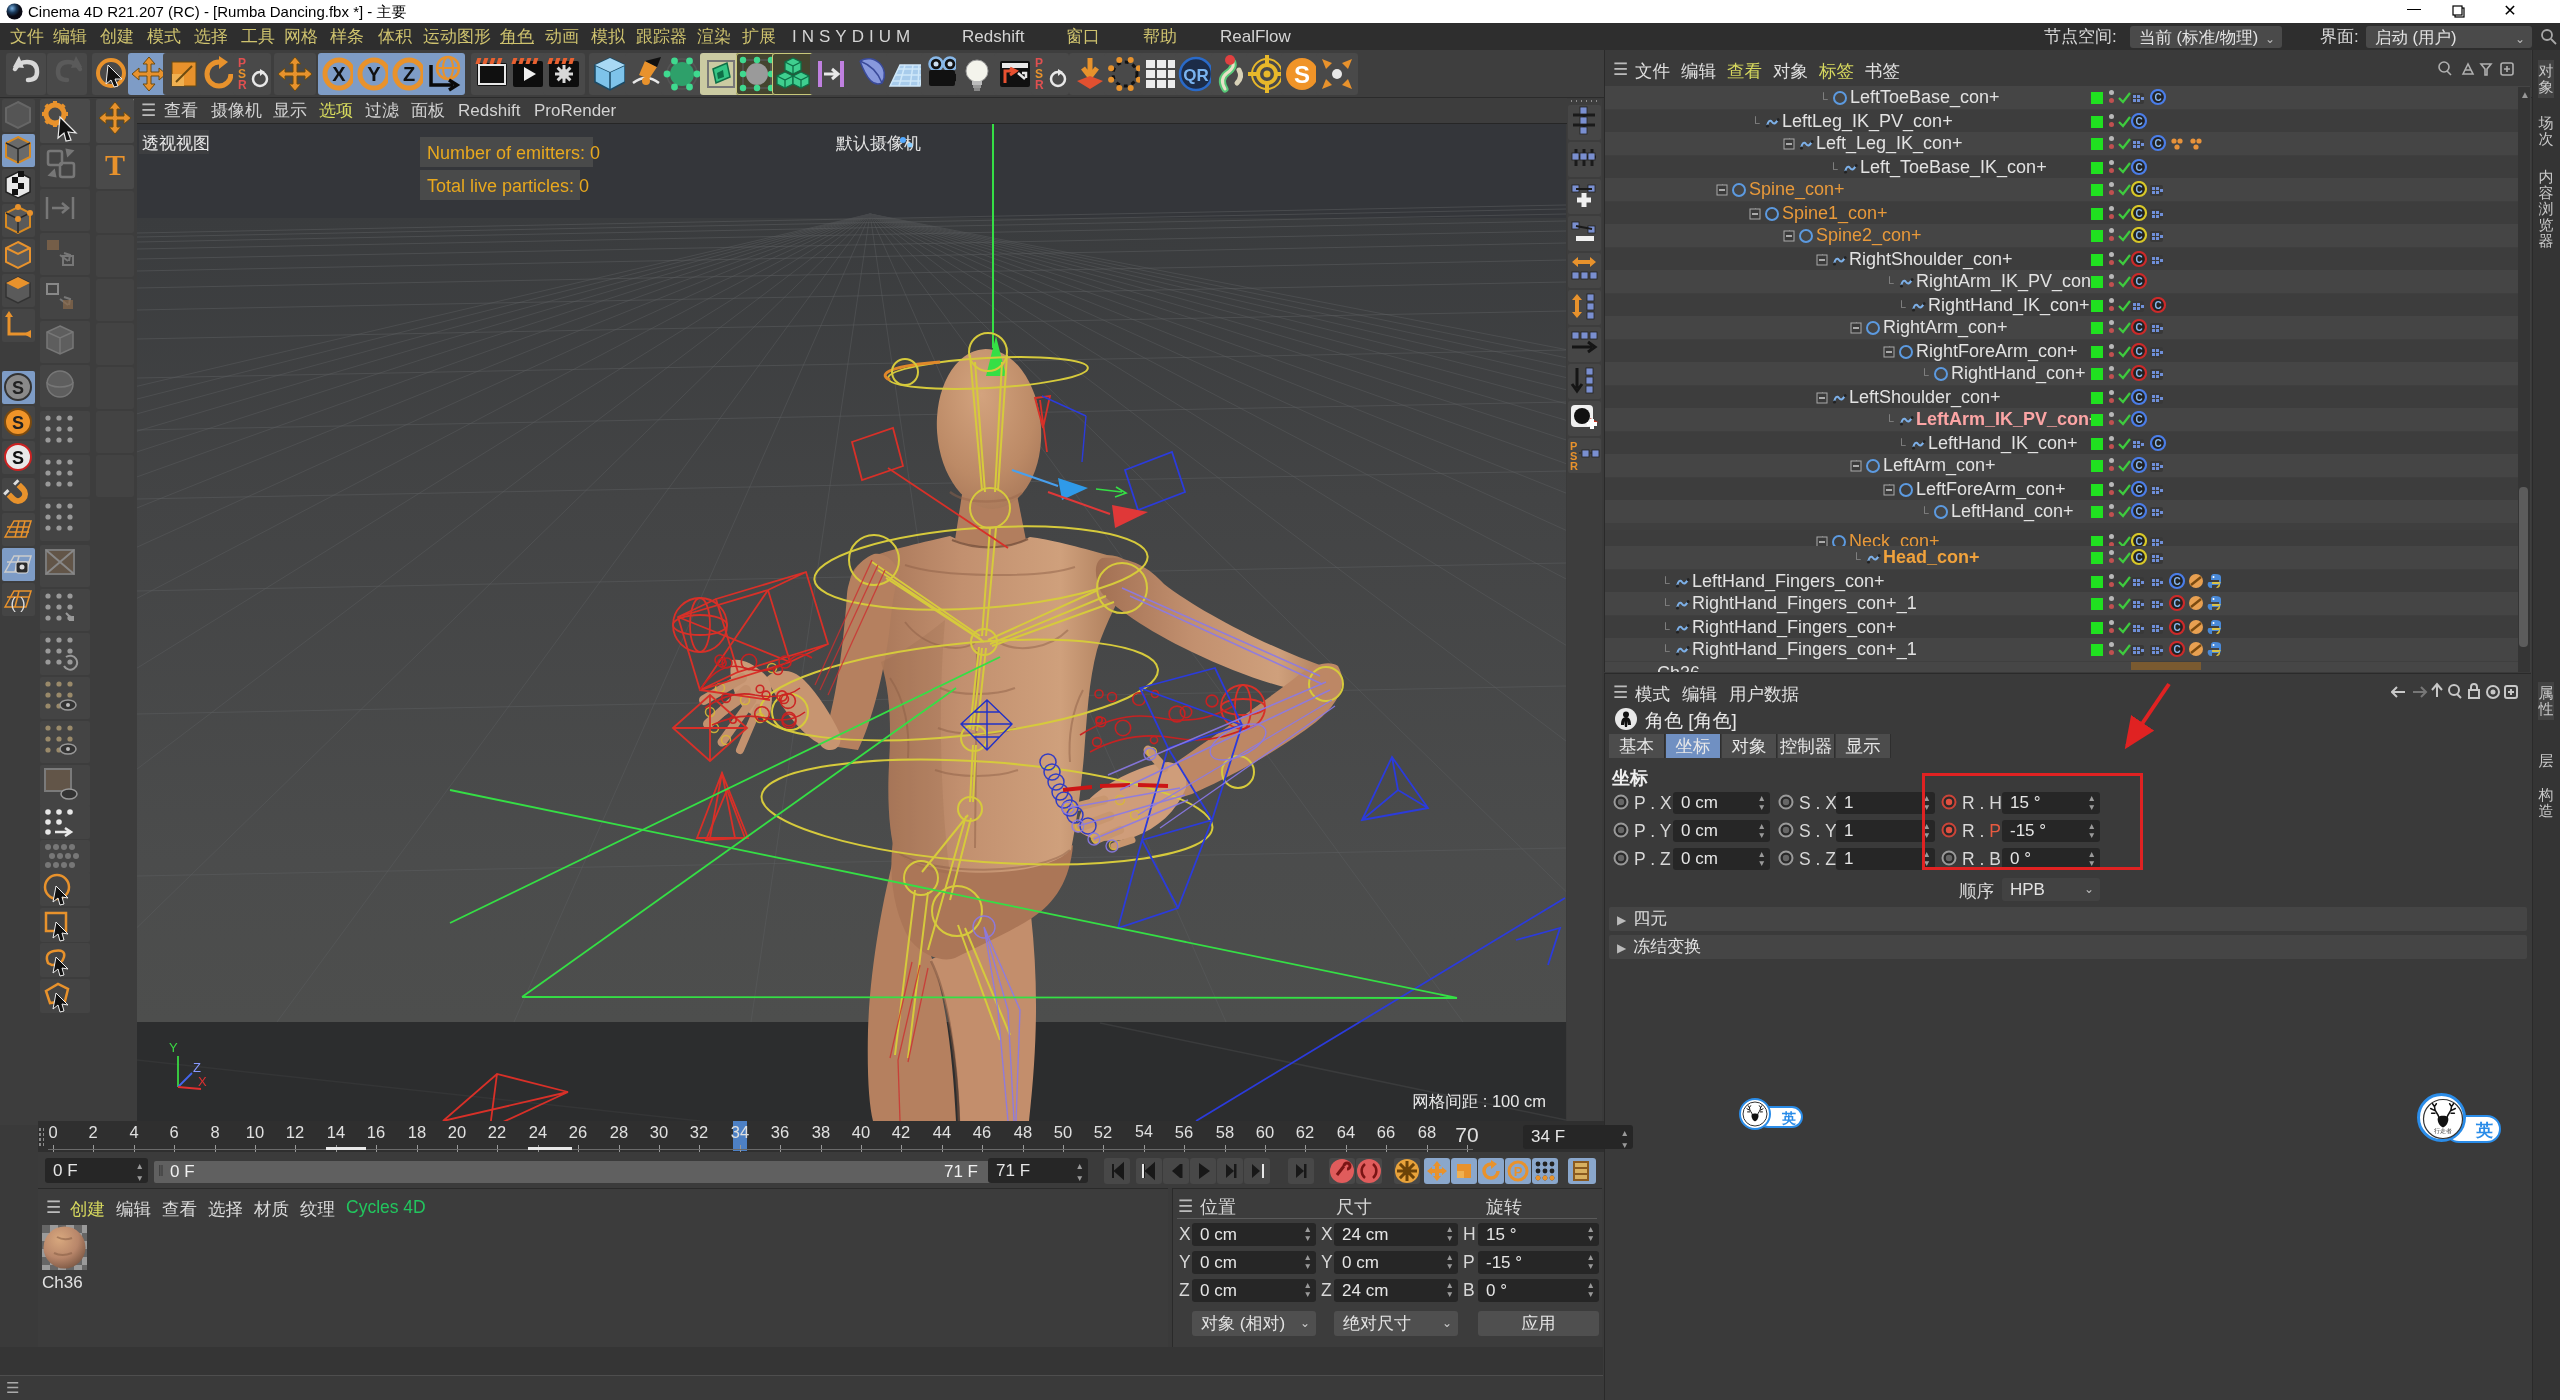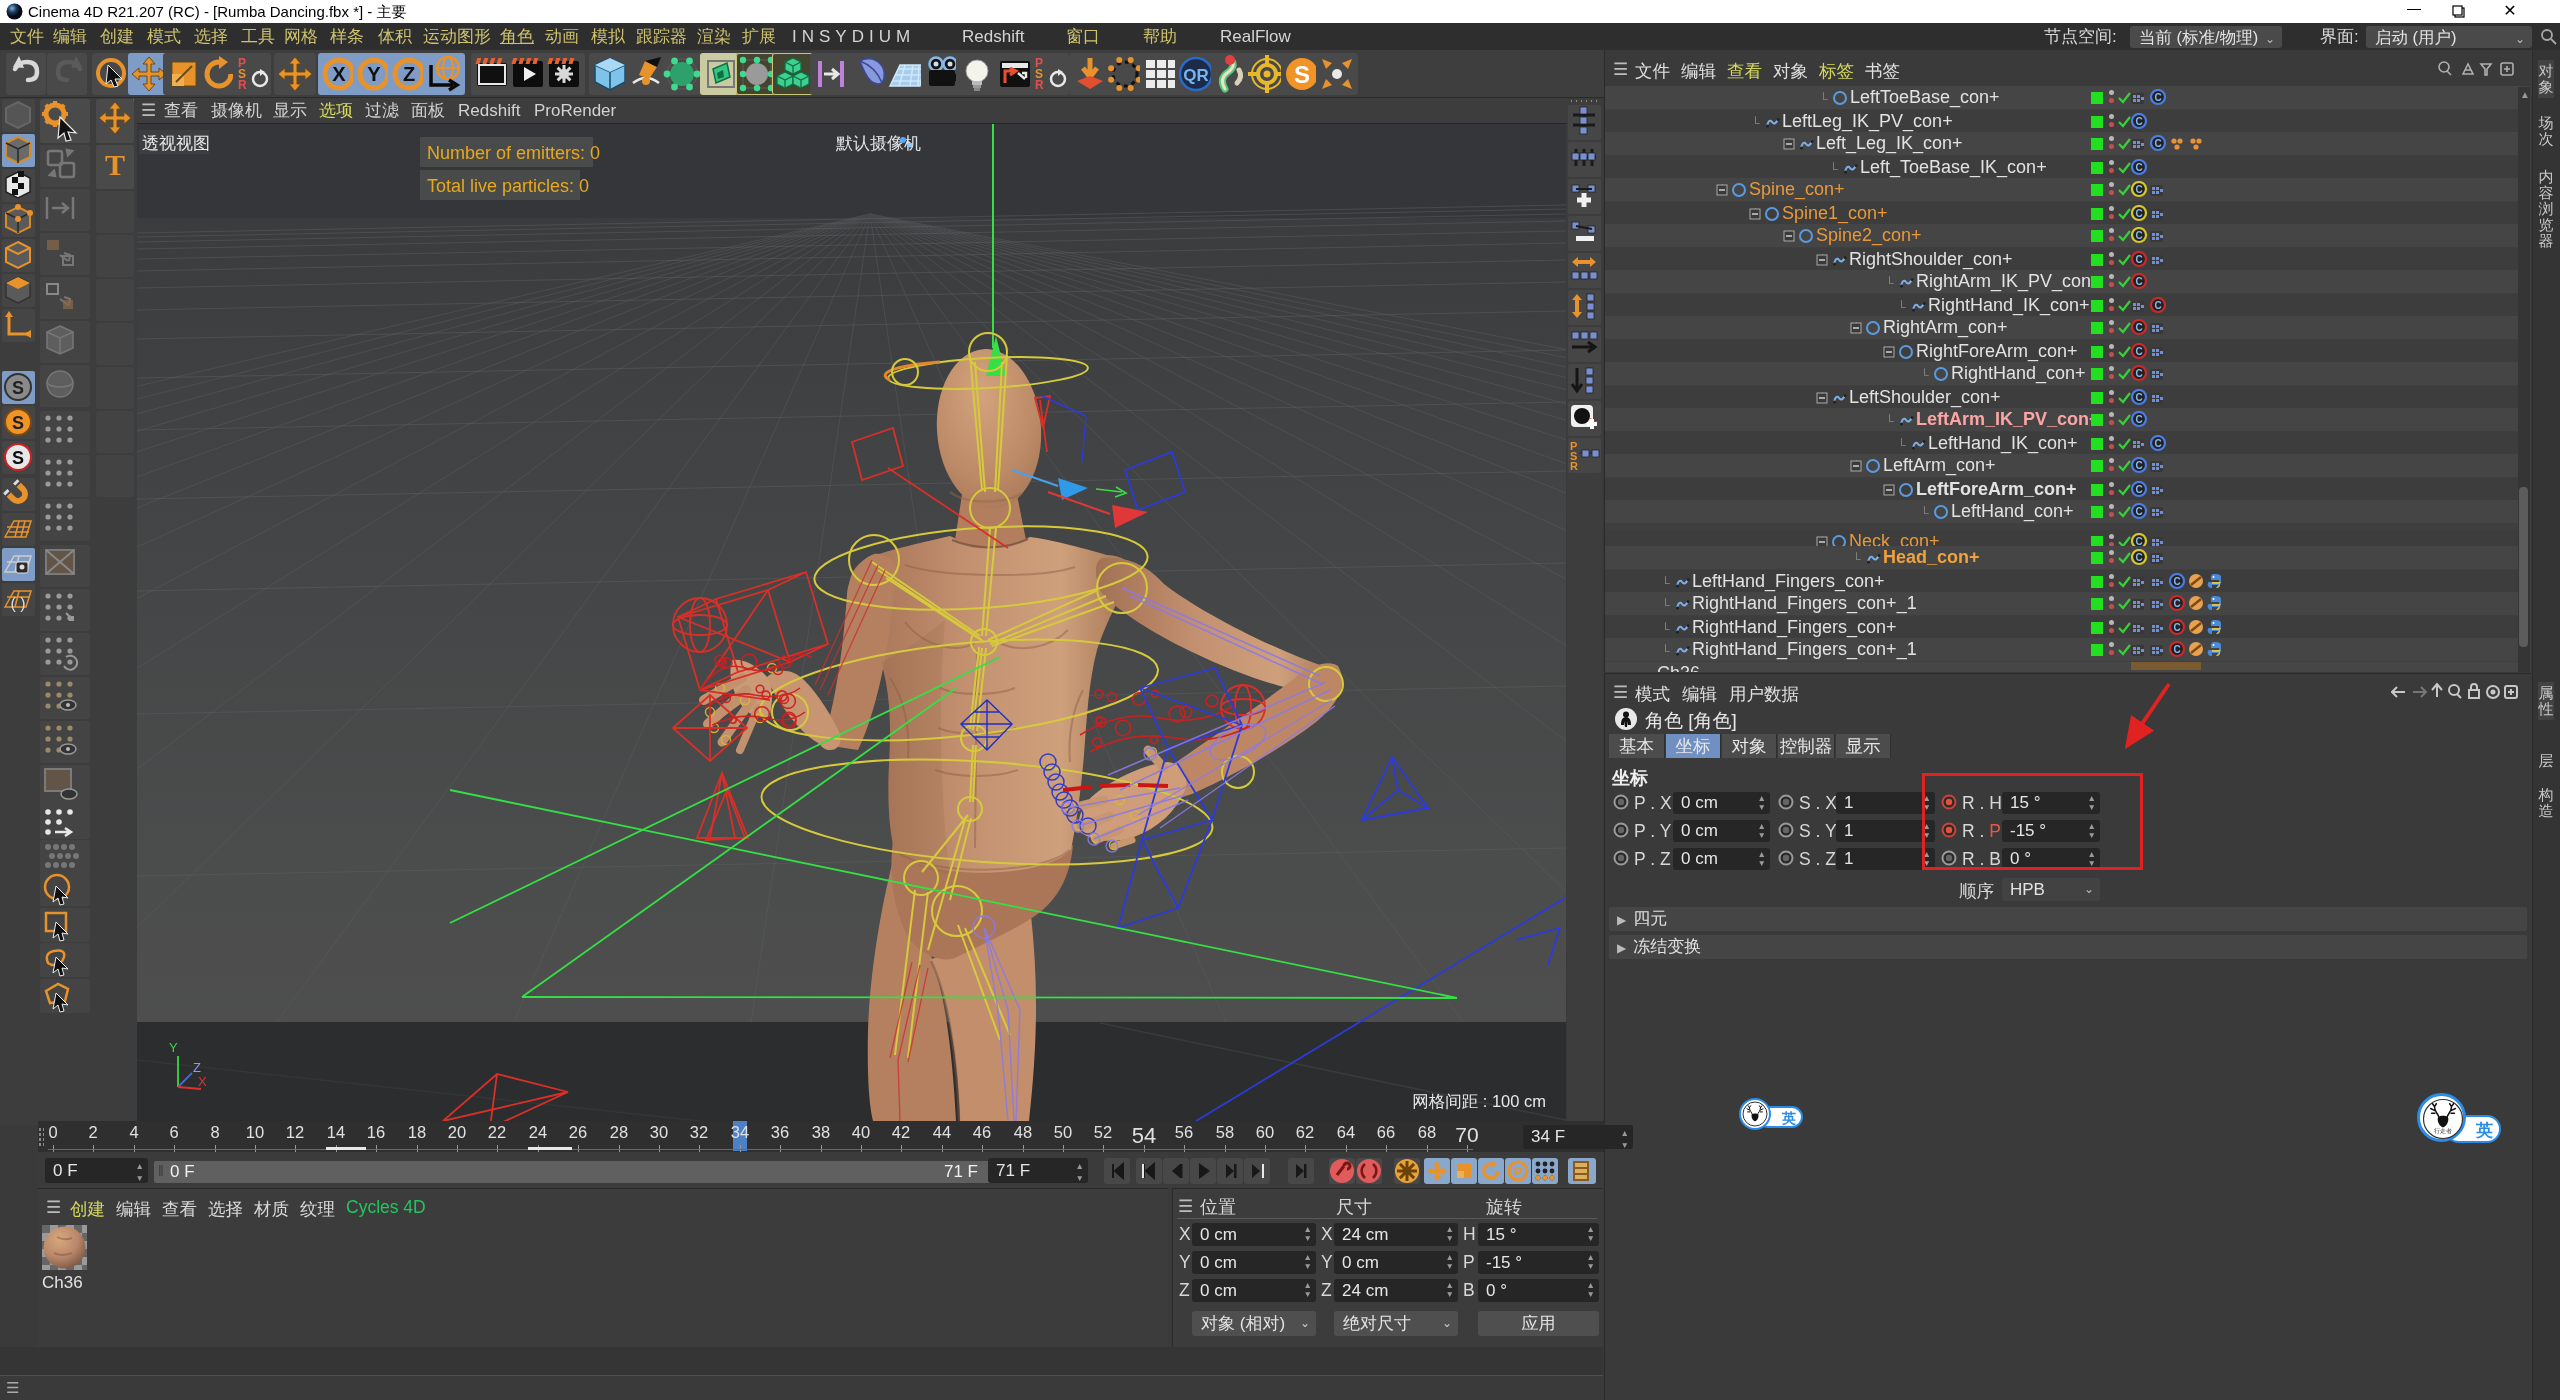--- a/index.html
+++ b/index.html
@@ -1481,21 +1481,21 @@
     </div>
     <div class="omrow" style="top:428px;background:#3d3d3d">
       <span style="position:absolute;left:280px;top:2px;color:#8a8a8a;font-size:12px">└</span>
       <svg style="position:absolute;left:278px;top:6px" width="12" height="12">
         <rect x="1" y="1" width="10" height="10" fill="#3a3a3a" stroke="#aaa"></rect>
         <line x1="3" y1="6" x2="9" y2="6" stroke="#ddd" stroke-width="1.4"></line>
       </svg>
       <svg style="position:absolute;left:294px;top:5px" width="15" height="15">
         <circle cx="7" cy="7" r="6" fill="none" stroke="#5c9ae0" stroke-width="2"></circle>
       </svg>
-      <span style="position:absolute;left:311px;color:#e2e2e2;font-weight:bold">LeftForeArm_con+</span>
+      <span style="position:absolute;left:311px;color:#e2e2e2;font-weight:normal">LeftForeArm_con+</span>
       <div style="position:absolute;left:486px;top:6px;width:12px;height:12px;background:#20e020"></div>
       <div style="position:absolute;left:504px;top:4px;width:5px;height:5px;border-radius:50%;background:#b8b8b8"></div>
       <div style="position:absolute;left:504px;top:12px;width:5px;height:5px;border-radius:50%;background:#c05050"></div>
       <svg style="position:absolute;left:512px;top:4px" width="16" height="16">
         <path d="M2 8 L6 12 L13 3" fill="none" stroke="#3ecc3e" stroke-width="2.2"></path>
       </svg>
       <div style="position:absolute;left:526px;top:3px"><svg width="17" height="17">
           <circle cx="8" cy="8" r="7" fill="#222" stroke="#4a7de8" stroke-width="2.2"></circle>
           <text x="8" y="12" font-size="10" font-weight="bold" text-anchor="middle" fill="#88b8f0" font-family="Liberation Sans">C</text>
         </svg></div>
@@ -1935,21 +1935,21 @@
     <span style="position:absolute;left:890px;top:2px;width:28px;text-align:center;color:#e0e0e0;font-size:16.5px">44</span>
     <div style="position:absolute;left:904px;top:24px;width:1px;height:7px;background:#9a9a9a"></div>
     <span style="position:absolute;left:930px;top:2px;width:28px;text-align:center;color:#e0e0e0;font-size:16.5px">46</span>
     <div style="position:absolute;left:944px;top:24px;width:1px;height:7px;background:#9a9a9a"></div>
     <span style="position:absolute;left:971px;top:2px;width:28px;text-align:center;color:#e0e0e0;font-size:16.5px">48</span>
     <div style="position:absolute;left:985px;top:24px;width:1px;height:7px;background:#9a9a9a"></div>
     <span style="position:absolute;left:1011px;top:2px;width:28px;text-align:center;color:#e0e0e0;font-size:16.5px">50</span>
     <div style="position:absolute;left:1025px;top:24px;width:1px;height:7px;background:#9a9a9a"></div>
     <span style="position:absolute;left:1051px;top:2px;width:28px;text-align:center;color:#e0e0e0;font-size:16.5px">52</span>
     <div style="position:absolute;left:1065px;top:24px;width:1px;height:7px;background:#9a9a9a"></div>
-    <span style="position:absolute;left:1092px;top:2px;width:28px;text-align:center;color:#e0e0e0;font-size:22px">54</span>
+    <span style="position:absolute;left:1092px;top:2px;width:28px;text-align:center;color:#e0e0e0;font-size:16px">54</span>
     <div style="position:absolute;left:1106px;top:24px;width:1px;height:7px;background:#9a9a9a"></div>
     <span style="position:absolute;left:1132px;top:2px;width:28px;text-align:center;color:#e0e0e0;font-size:16.5px">56</span>
     <div style="position:absolute;left:1146px;top:24px;width:1px;height:7px;background:#9a9a9a"></div>
     <span style="position:absolute;left:1173px;top:2px;width:28px;text-align:center;color:#e0e0e0;font-size:16.5px">58</span>
     <div style="position:absolute;left:1187px;top:24px;width:1px;height:7px;background:#9a9a9a"></div>
     <span style="position:absolute;left:1213px;top:2px;width:28px;text-align:center;color:#e0e0e0;font-size:16.5px">60</span>
     <div style="position:absolute;left:1227px;top:24px;width:1px;height:7px;background:#9a9a9a"></div>
     <span style="position:absolute;left:1253px;top:2px;width:28px;text-align:center;color:#e0e0e0;font-size:16.5px">62</span>
     <div style="position:absolute;left:1267px;top:24px;width:1px;height:7px;background:#9a9a9a"></div>
     <span style="position:absolute;left:1294px;top:2px;width:28px;text-align:center;color:#e0e0e0;font-size:16.5px">64</span>

